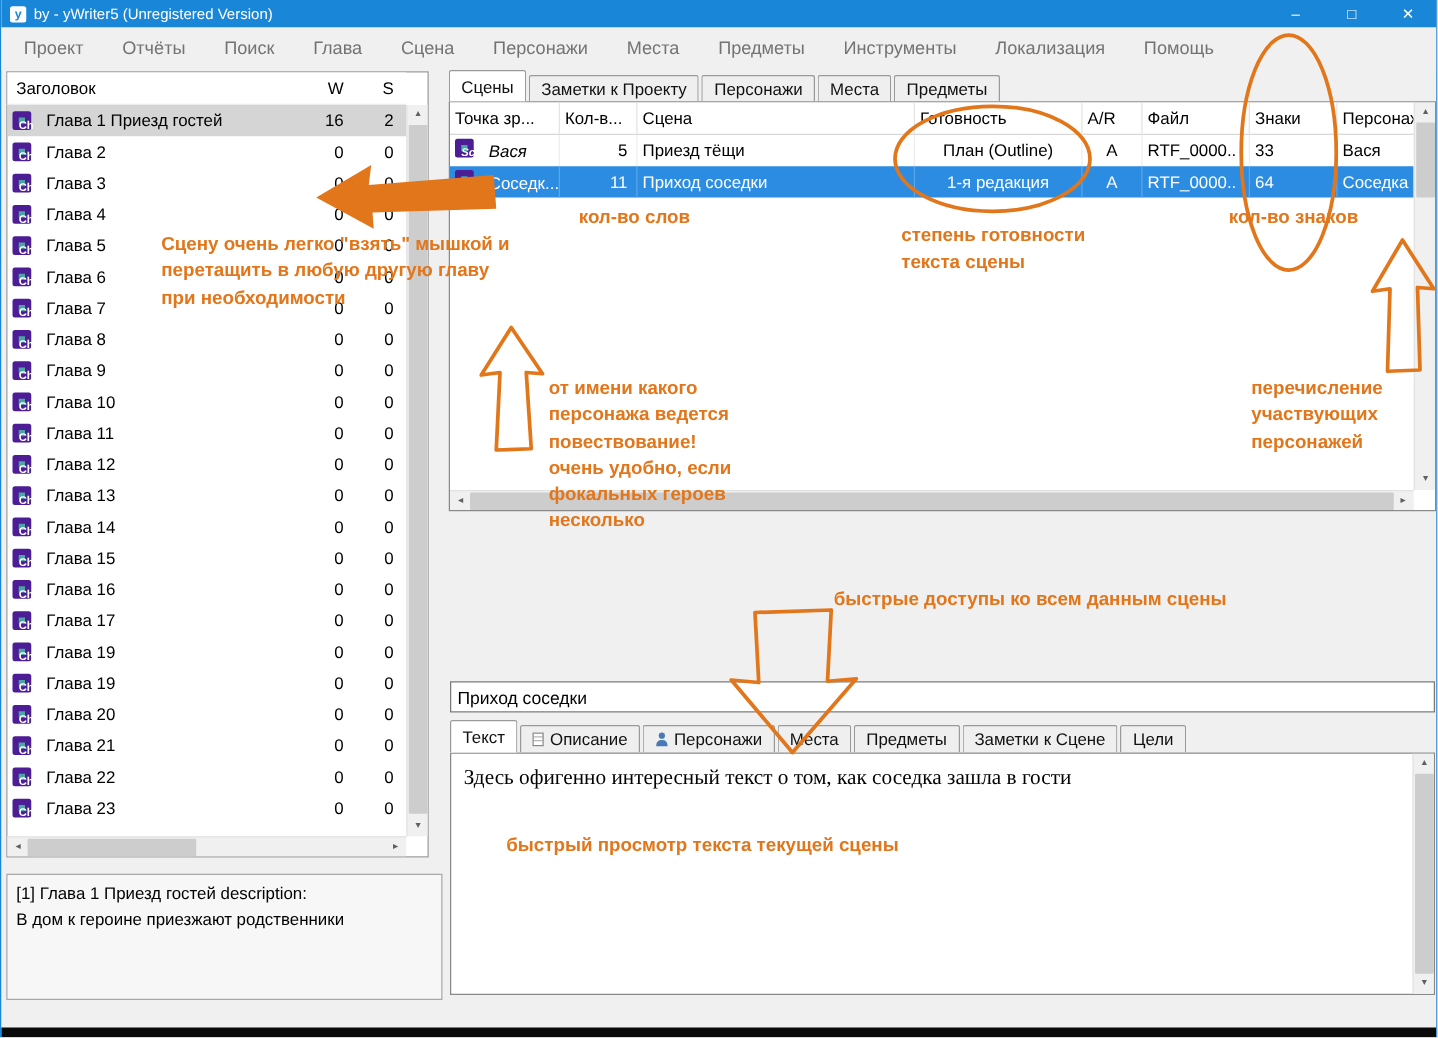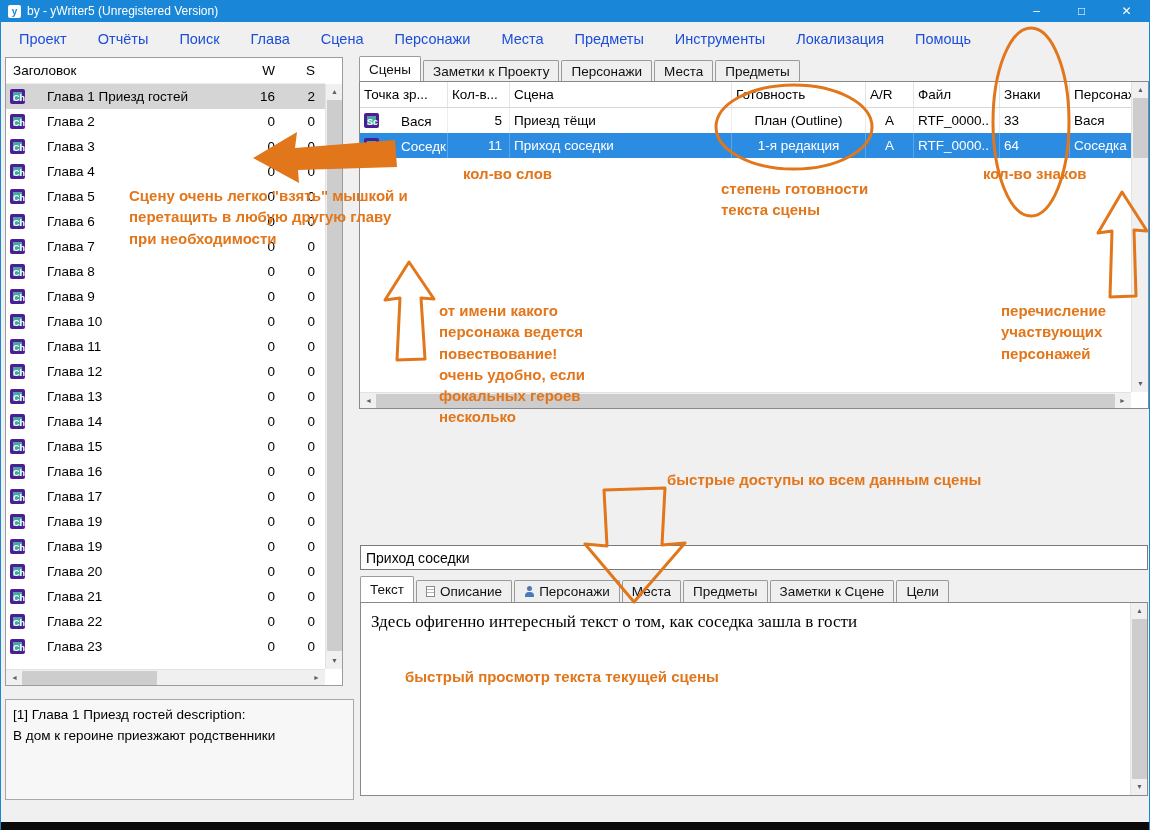--- a/index.html
+++ b/index.html
@@ -7,33 +7,33 @@
   body{font-family:"Liberation Sans",sans-serif;background:#fff;}
   .window{position:relative;width:1150px;height:830px;background:#f0f0f0;overflow:hidden;border-left:1px solid #1a86d8;border-right:1px solid #1a86d8;}
 
   
   .titlebar{position:absolute;left:0;top:0;width:100%;height:22px;background:#1a86d8;color:#fff;display:flex;align-items:center;font-size:12px;}
   .app-icon{width:13px;height:13px;margin:0 6px 0 7px;background:#fff;border-radius:2px;color:#1a86d8;font-size:10px;font-weight:bold;text-align:center;line-height:13px;}
   .title-text{flex:1;white-space:nowrap;}
   .win-btn{width:45px;height:22px;text-align:center;line-height:22px;font-size:12px;color:#fff;}
 
   
-  .menubar{position:absolute;top:22px;left:0;width:100%;height:34px;background:#f0f0f0;display:flex;align-items:center;font-size:14.5px;color:#1d4ed8;padding-left:4px;}
+  .menubar{position:absolute;top:22px;left:0;width:100%;height:34px;background:#f0f0f0;display:flex;align-items:center;font-size:14.5px;color:#737373;padding-left:4px;}
   .menu-item{padding:6px 14px;margin-right:3px;white-space:nowrap;}
 
   
   .chapter-panel{position:absolute;left:4px;top:57px;width:338px;height:629px;background:#fff;border:1px solid #9c9c9c;}
   .list-header{position:absolute;top:0;left:0;right:17px;height:26px;display:flex;align-items:center;border-bottom:1px solid #ececec;font-size:13.5px;background:#fff;}
   .lh-title{flex:1;padding-left:7px;}
   .lh-w{flex:0 0 56px;text-align:right;padding-right:10px;}
   .lh-s{flex:0 0 40px;text-align:right;padding-right:10px;}
   .chapter-body{position:absolute;top:26px;left:0;right:17px;bottom:16px;overflow:hidden;}
   .ch-row{display:flex;align-items:center;height:25px;padding-left:4px;font-size:13.5px;color:#000;}
   .ch-row.sel{background:#d5d5d5;}
-  .mini-icon{flex:0 0 15px;width:15px;height:15px;background:#49a6a2;border:3px solid #4c1d95;border-radius:2px;color:#fff;font-size:9px;font-weight:bold;text-align:center;line-height:13px;margin-right:22px;display:inline-block;}
+  .mini-icon{flex:0 0 15px;width:15px;height:15px;background:#49a6a2;border:5px solid #4c1d95;border-radius:2px;color:#fff;font-size:9px;font-weight:bold;text-align:center;line-height:13px;margin-right:12px;display:inline-block;}
   .ch-title{flex:1;white-space:nowrap;overflow:hidden;}
   .ch-w{flex:0 0 56px;text-align:right;padding-right:10px;}
   .ch-s{flex:0 0 40px;text-align:right;padding-right:10px;}
 
   
   .sb-v{position:absolute;right:0;width:17px;background:#f0f0f0;border-left:1px solid #e2e2e2;}
   .sb-h{position:absolute;bottom:0;height:16px;background:#f0f0f0;border-top:1px solid #e2e2e2;}
   .sb-btn{position:absolute;width:17px;height:16px;color:#606060;font-size:7px;text-align:center;line-height:16px;}
   .sb-btn.up{top:0;left:0;} .sb-btn.up::before{content:"▲";}
   .sb-btn.down{bottom:0;left:0;} .sb-btn.down::before{content:"▼";}
@@ -292,21 +292,21 @@
         <span class="tcell" style="width: 62px;">Кол-в...</span>
         <span class="tcell" style="width: 222px;">Сцена</span>
         <span class="tcell" style="width: 134px;">Готовность</span>
         <span class="tcell" style="width: 48px;">A/R</span>
         <span class="tcell" style="width: 86px;">Файл</span>
         <span class="tcell" style="width: 70px;">Знаки</span>
         <span class="tcell" style="width: 80px;">Персонажи</span>
       </div>
     <div class="table-body">
         <div class="s-row">
-          <span class="tcell" style="width: 88px;"><span class="mini-icon">Sc</span><span class="cell-text">Вася</span></span>
+          <span class="tcell" style="width: 88px; font-style: italic;"><span class="mini-icon">Sc</span><span class="cell-text">Вася</span></span>
           <span class="tcell num" style="width: 62px;">5</span>
           <span class="tcell" style="width: 222px;">Приезд тёщи</span>
           <span class="tcell ctr" style="width: 134px;">План (Outline)</span>
           <span class="tcell ctr" style="width: 48px;">A</span>
           <span class="tcell" style="width: 86px;">RTF_0000..</span>
           <span class="tcell" style="width: 70px;">33</span>
           <span class="tcell" style="width: 80px;">Вася</span>
         </div>
         <div class="s-row sel">
           <span class="tcell" style="width: 88px;"><span class="mini-icon">Sc</span><span class="cell-text">Соседк...</span></span>

